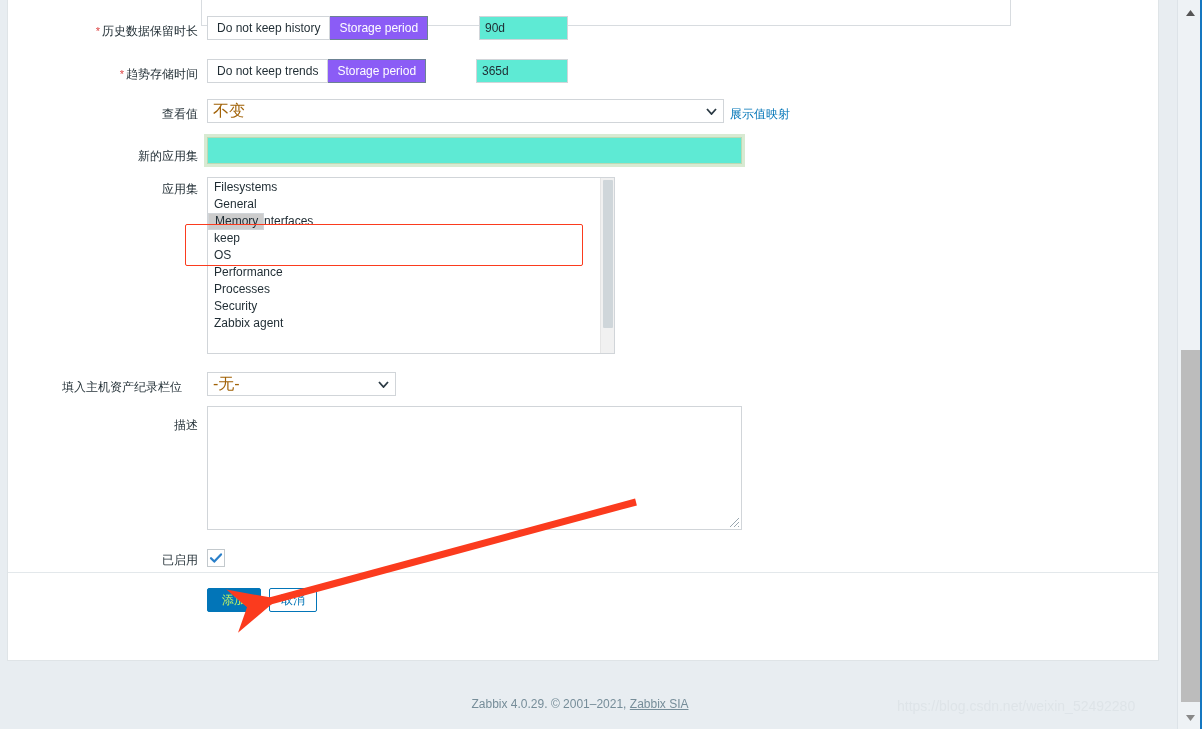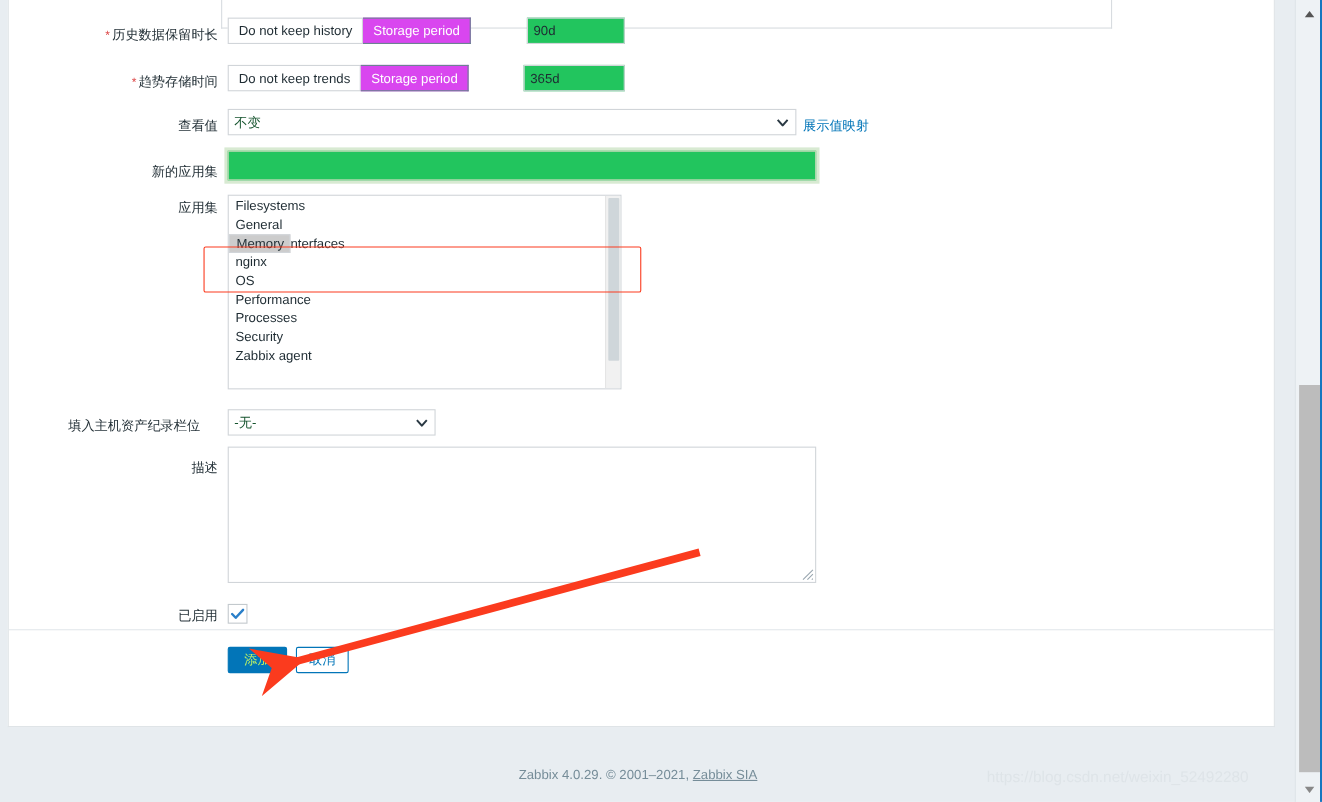--- a/index.html
+++ b/index.html
@@ -49,21 +49,21 @@
     text-align: right;
     font-size: 12px;
     color: #1f2c33;
     white-space: nowrap;
   }
   .label .req { color: #d44; font-size: 11px; margin-right: 2px; }
 
   
   .tin {
     position: absolute;
-    background: #22c55e;
+    background: #5eead4;
     border: 1px solid #d1d5d9;
     font-family: "Liberation Sans", sans-serif;
     font-size: 12px;
     color: #1f2c33;
     padding: 0 5px;
     height: 24px;
     line-height: 22px;
     outline: none;
   }
 
@@ -76,33 +76,33 @@
     font-size: 12px;
     background: #fff;
     border: 1px solid #d1d5d9;
     color: #1f2c33;
     cursor: pointer;
     white-space: nowrap;
     user-select: none;
   }
   .seg .btn + .btn { border-left: none; }
   .seg .btn.on {
-    background: #d946ef;
+    background: #8b5cf6;
     border-color: #6c8293;
     color: #ffffff;
   }
 
   
   .sel {
     position: absolute;
     height: 24px;
     background: #fff;
     border: 1px solid #d1d5d9;
-    font-size: 12px;
-    color: #14532d;
+    font-size: 16px;
+    color: #a16207;
     display: flex;
     align-items: center;
     padding: 0 5px;
     cursor: pointer;
     user-select: none;
   }
   .sel .v { flex: 1; line-height: 22px; }
   .sel .chev {
     width: 14px; height: 14px;
     display: flex; align-items: center; justify-content: center;
@@ -123,21 +123,21 @@
   .tin.focus {
     border: 1px solid #bcd9b4;
     box-shadow: 0 0 0 3px #d8ead2;
   }
 
   
   #applist {
     position: absolute;
     left: 199px;
     top: 207px;
-    width: 358px;
+    width: 408px;
     height: 177px;
     background: #fff;
     border: 1px solid #d1d5d9;
     overflow: hidden;
   }
   #applist .inner {
     position: absolute;
     left: 0; top: 0; right: 14px; bottom: 0;
     padding: 1px 0 0 0;
   }
@@ -347,21 +347,21 @@
 
     <div class="row">
       <div class="label" style="left:40px; top:211px; width:150px;">应用集</div>
     </div>
     <div id="applist">
       <div class="inner">
           <div class="opt">Filesystems</div>
           <div class="opt">General</div>
           <div class="opt sel">Memory</div>
           <div class="opt">Network interfaces</div>
-          <div class="opt">nginx</div>
+          <div class="opt">keep</div>
           <div class="opt">OS</div>
           <div class="opt">Performance</div>
           <div class="opt">Processes</div>
           <div class="opt">Security</div>
           <div class="opt">Zabbix agent</div>
         </div>
       <div class="sbar">
         <div class="sthumb"></div>
       </div>
     </div>

